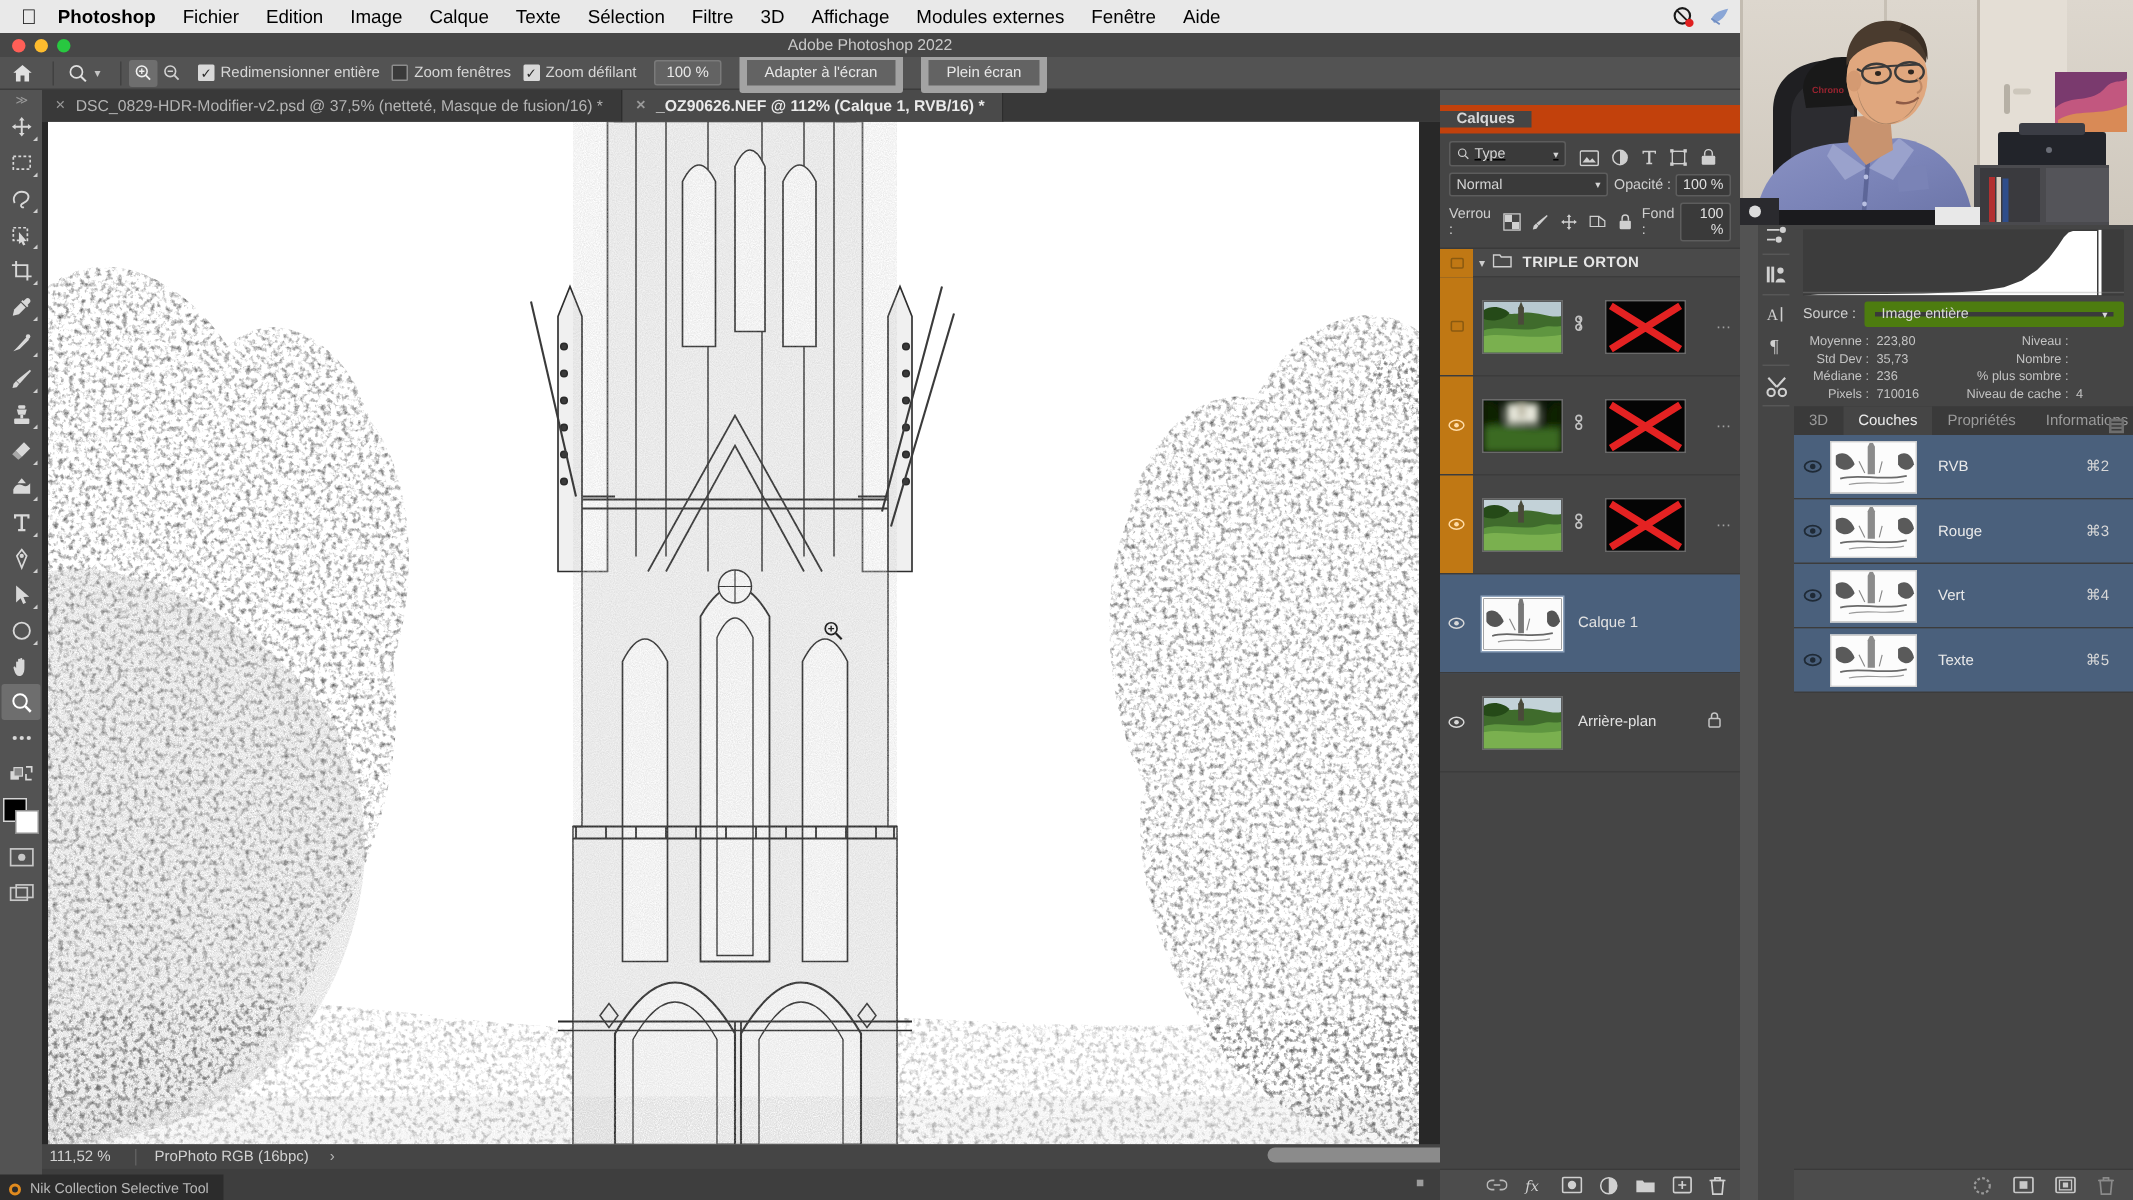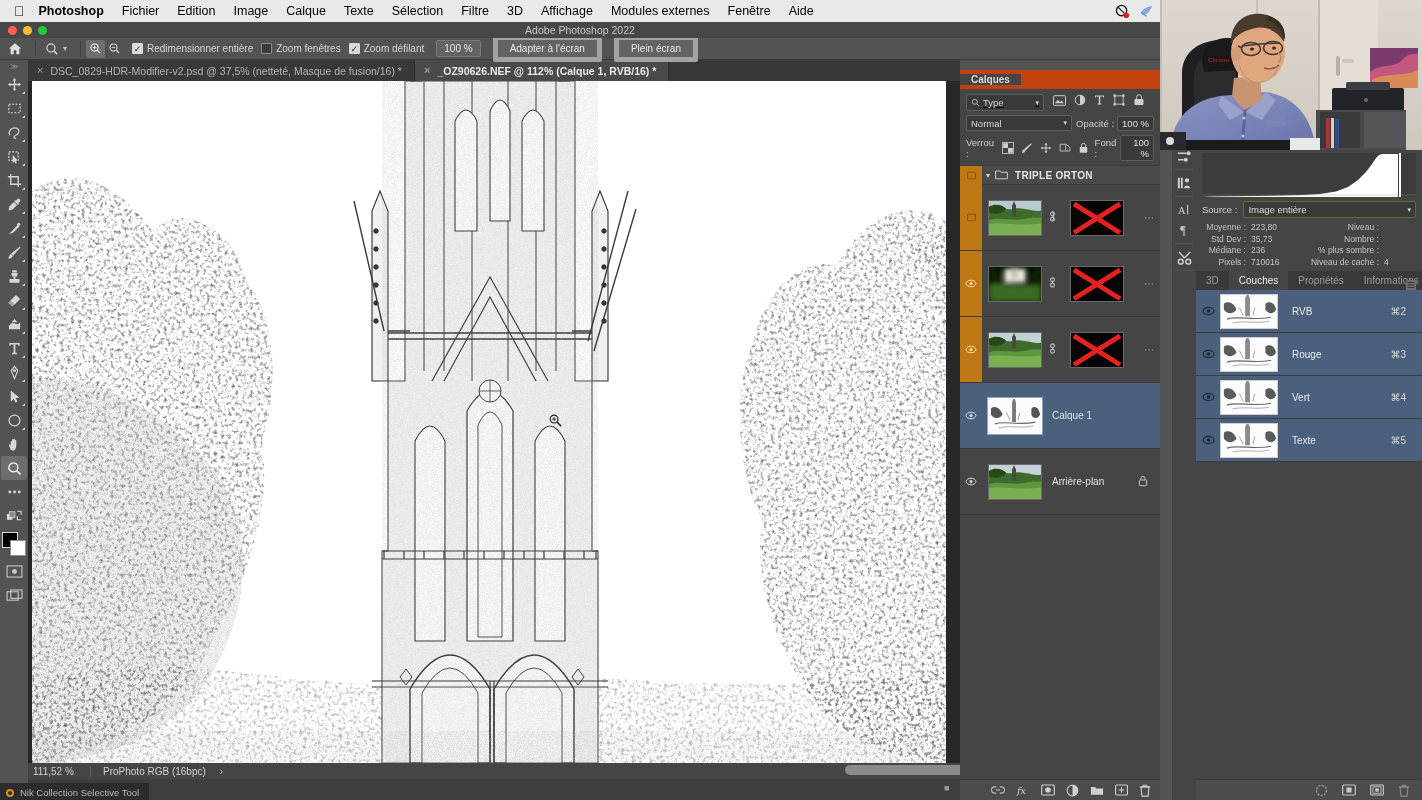--- a/index.html
+++ b/index.html
@@ -169,21 +169,21 @@
     background: #454545;
     z-index: 24;
   }
   .panel-tabrow { height: 19px; display: flex; align-items: center; background: #c2410c; }
   .panel-tab {
     padding: 0 11px; display: flex; align-items: center;
     font-size: 10px; color: #d8d8d8; background: #454545;
     font-weight: bold;
   }
   .lp-filter {
-    display: flex; align-items: flex-start; gap: 0; padding: 5px 6px 3px 6px; text-decoration: underline;
+    display: flex; align-items: flex-end; gap: 0; padding: 5px 6px 3px 6px; text-decoration: underline;
   }
   .lp-select {
     flex: 0 0 78px; height: 17px; background: #3a3a3a; border: 1px solid #5d5d5d; border-radius: 2px;
     display: flex; align-items: center; justify-content: space-between;
     padding: 0 4px; font-size: 9.5px; color: #d4d4d4;
   }
   .lp-fil-icons { display: flex; align-items: center; gap: 8px; margin-left: 9px; }
   .lp-row2 {
     display: flex; align-items: center; padding: 1px 6px 2px 6px; gap: 0;
     font-size: 9.5px; color: #cfcfcf;
@@ -255,21 +255,21 @@
     position: absolute; left: 1196px; top: 150px; width: 226px; height: 650px;
     background: #454545; z-index: 26;
   }
   #histo-panel { height: 118px; background: #454545; position: relative; }
   #histo-graph {
     margin: 3px 6px 0 6px; height: 44px; background: #3c3c3c; position: relative; overflow: hidden;
   }
   #histo-graph svg { display: block; }
   .src-row { display: flex; align-items: center; padding: 4px 6px 3px 6px; gap: 6px; font-size: 9.5px; color: #cfcfcf; }
   .src-select {
-    flex: 1 1 auto; height: 17px; background: #3a3a3a; border: 1px solid #4d7c0f; border-radius: 2px;
+    flex: 1 1 auto; height: 17px; background: #3a3a3a; border: 7px solid #4d7c0f; border-radius: 2px;
     display: flex; align-items: center; justify-content: space-between;
     padding: 0 4px; font-size: 9.5px; color: #d9d9d9;
   }
   .stats { display: grid; grid-template-columns: 1fr 1fr; padding: 1px 8px 0 8px; font-size: 8.5px; color: #c4c4c4; }
   .stat { display: flex; gap: 5px; line-height: 11.5px; }
   .stat .k { flex: 1 1 auto; text-align: right; }
   .stat .v { flex: 0 0 58px; }
   .stat2 .v { flex: 0 0 30px; }
 
   #ch-tabrow {

